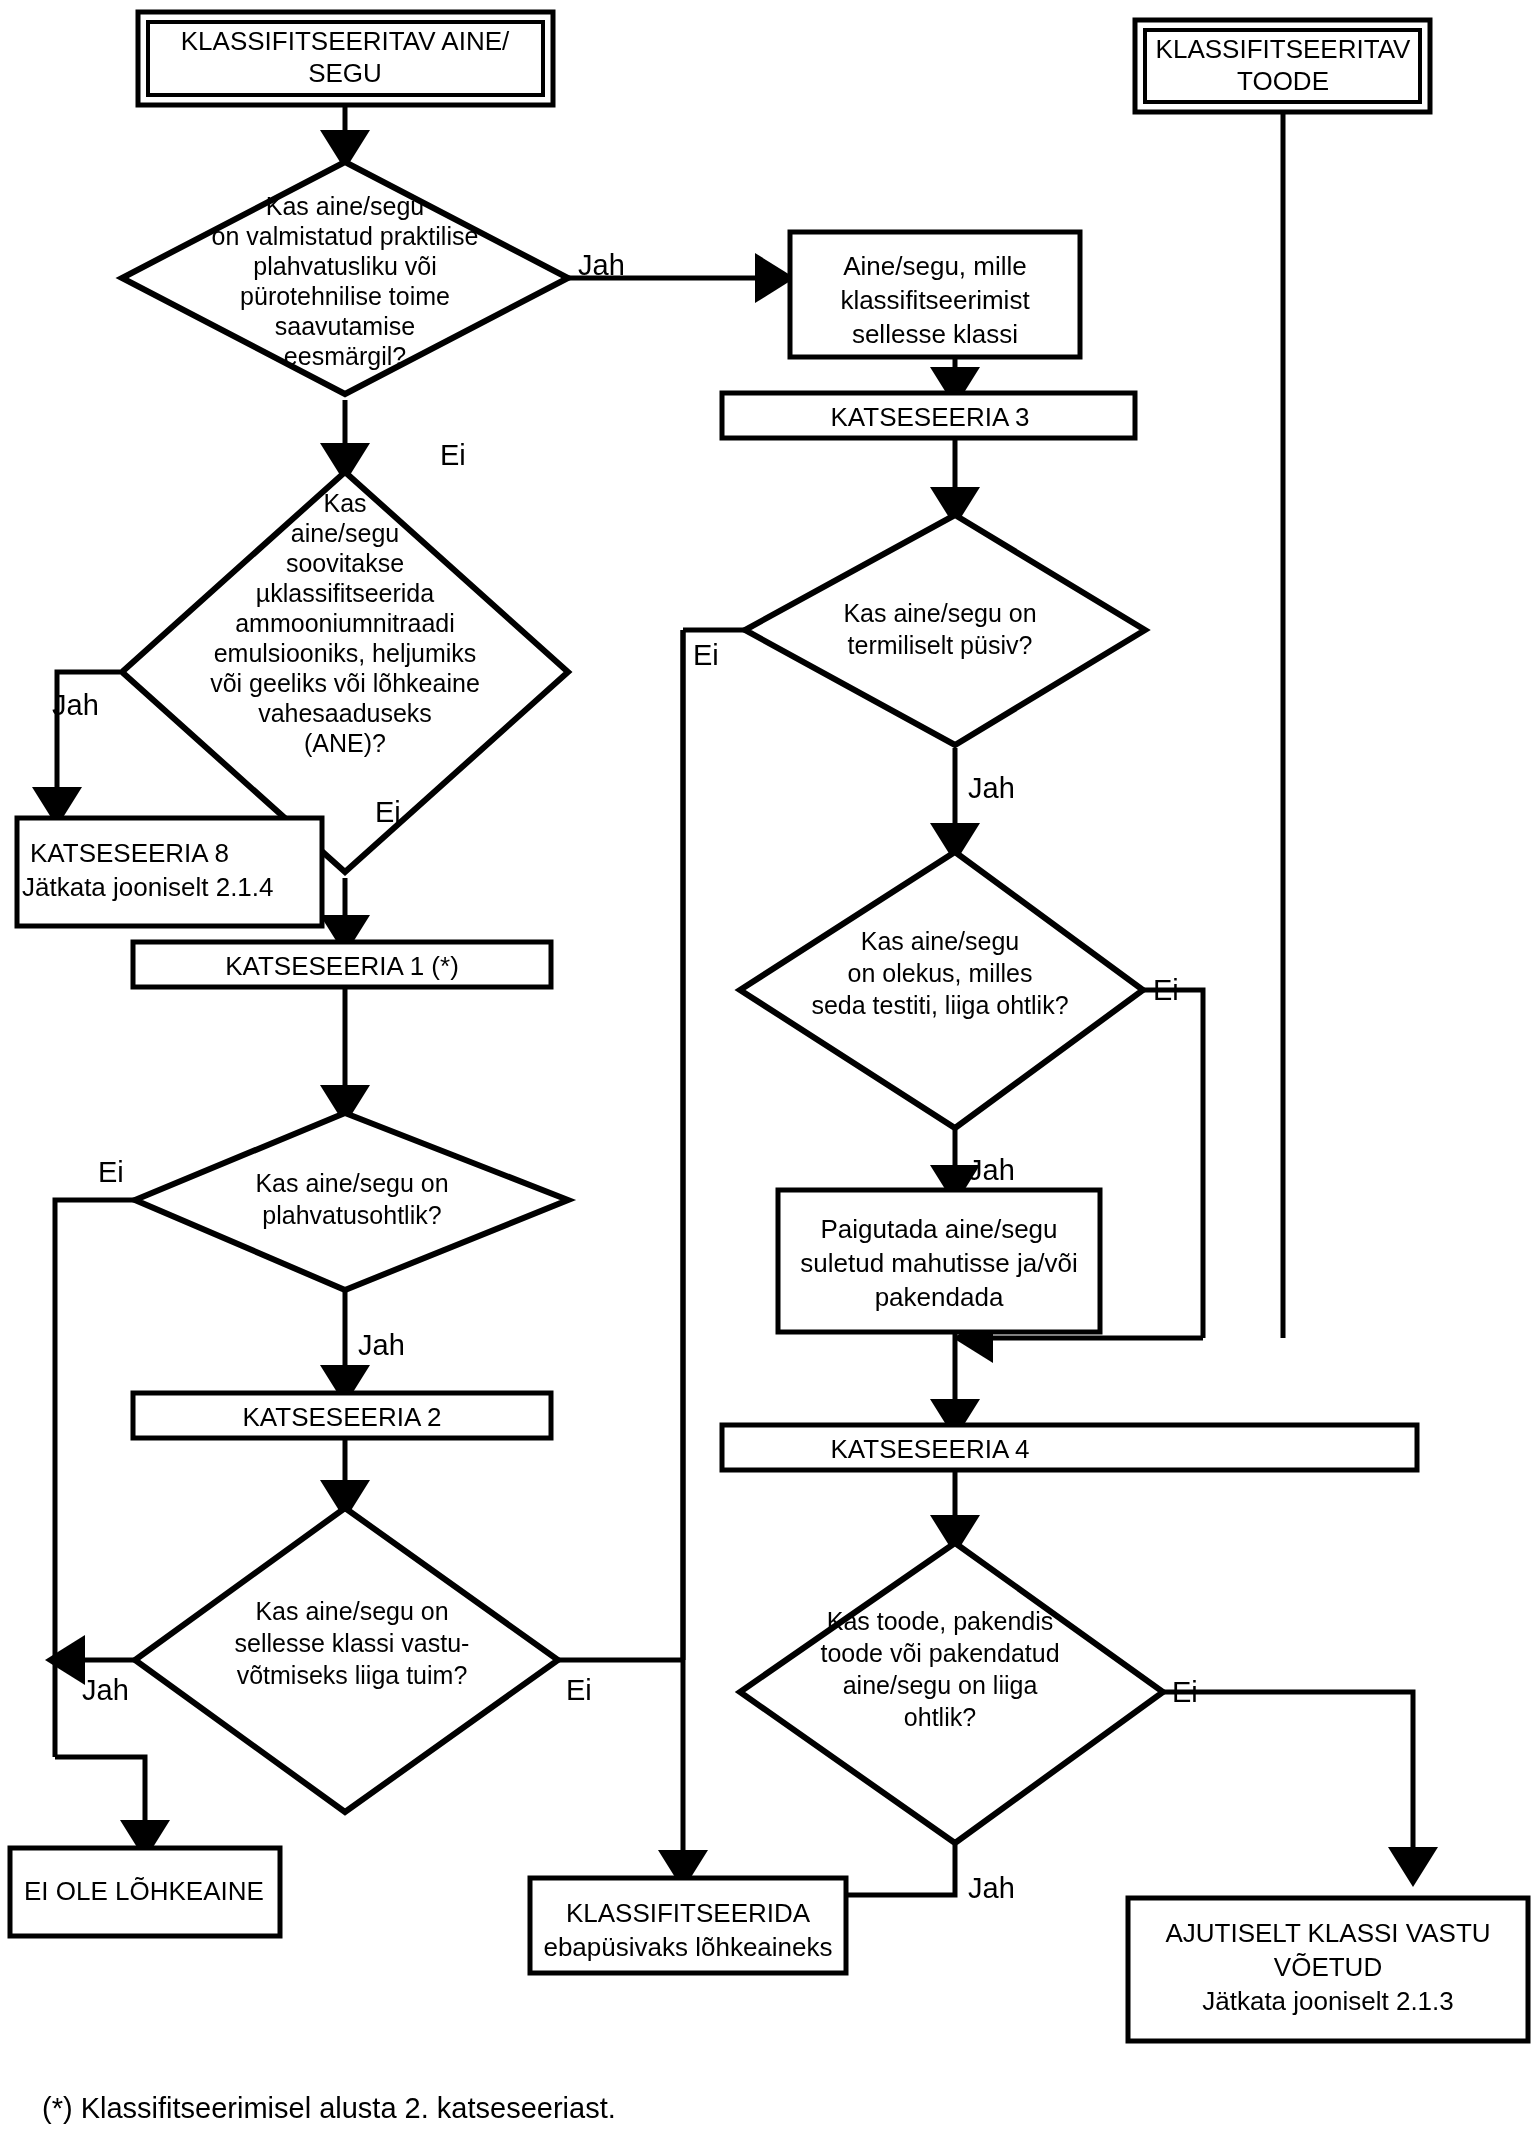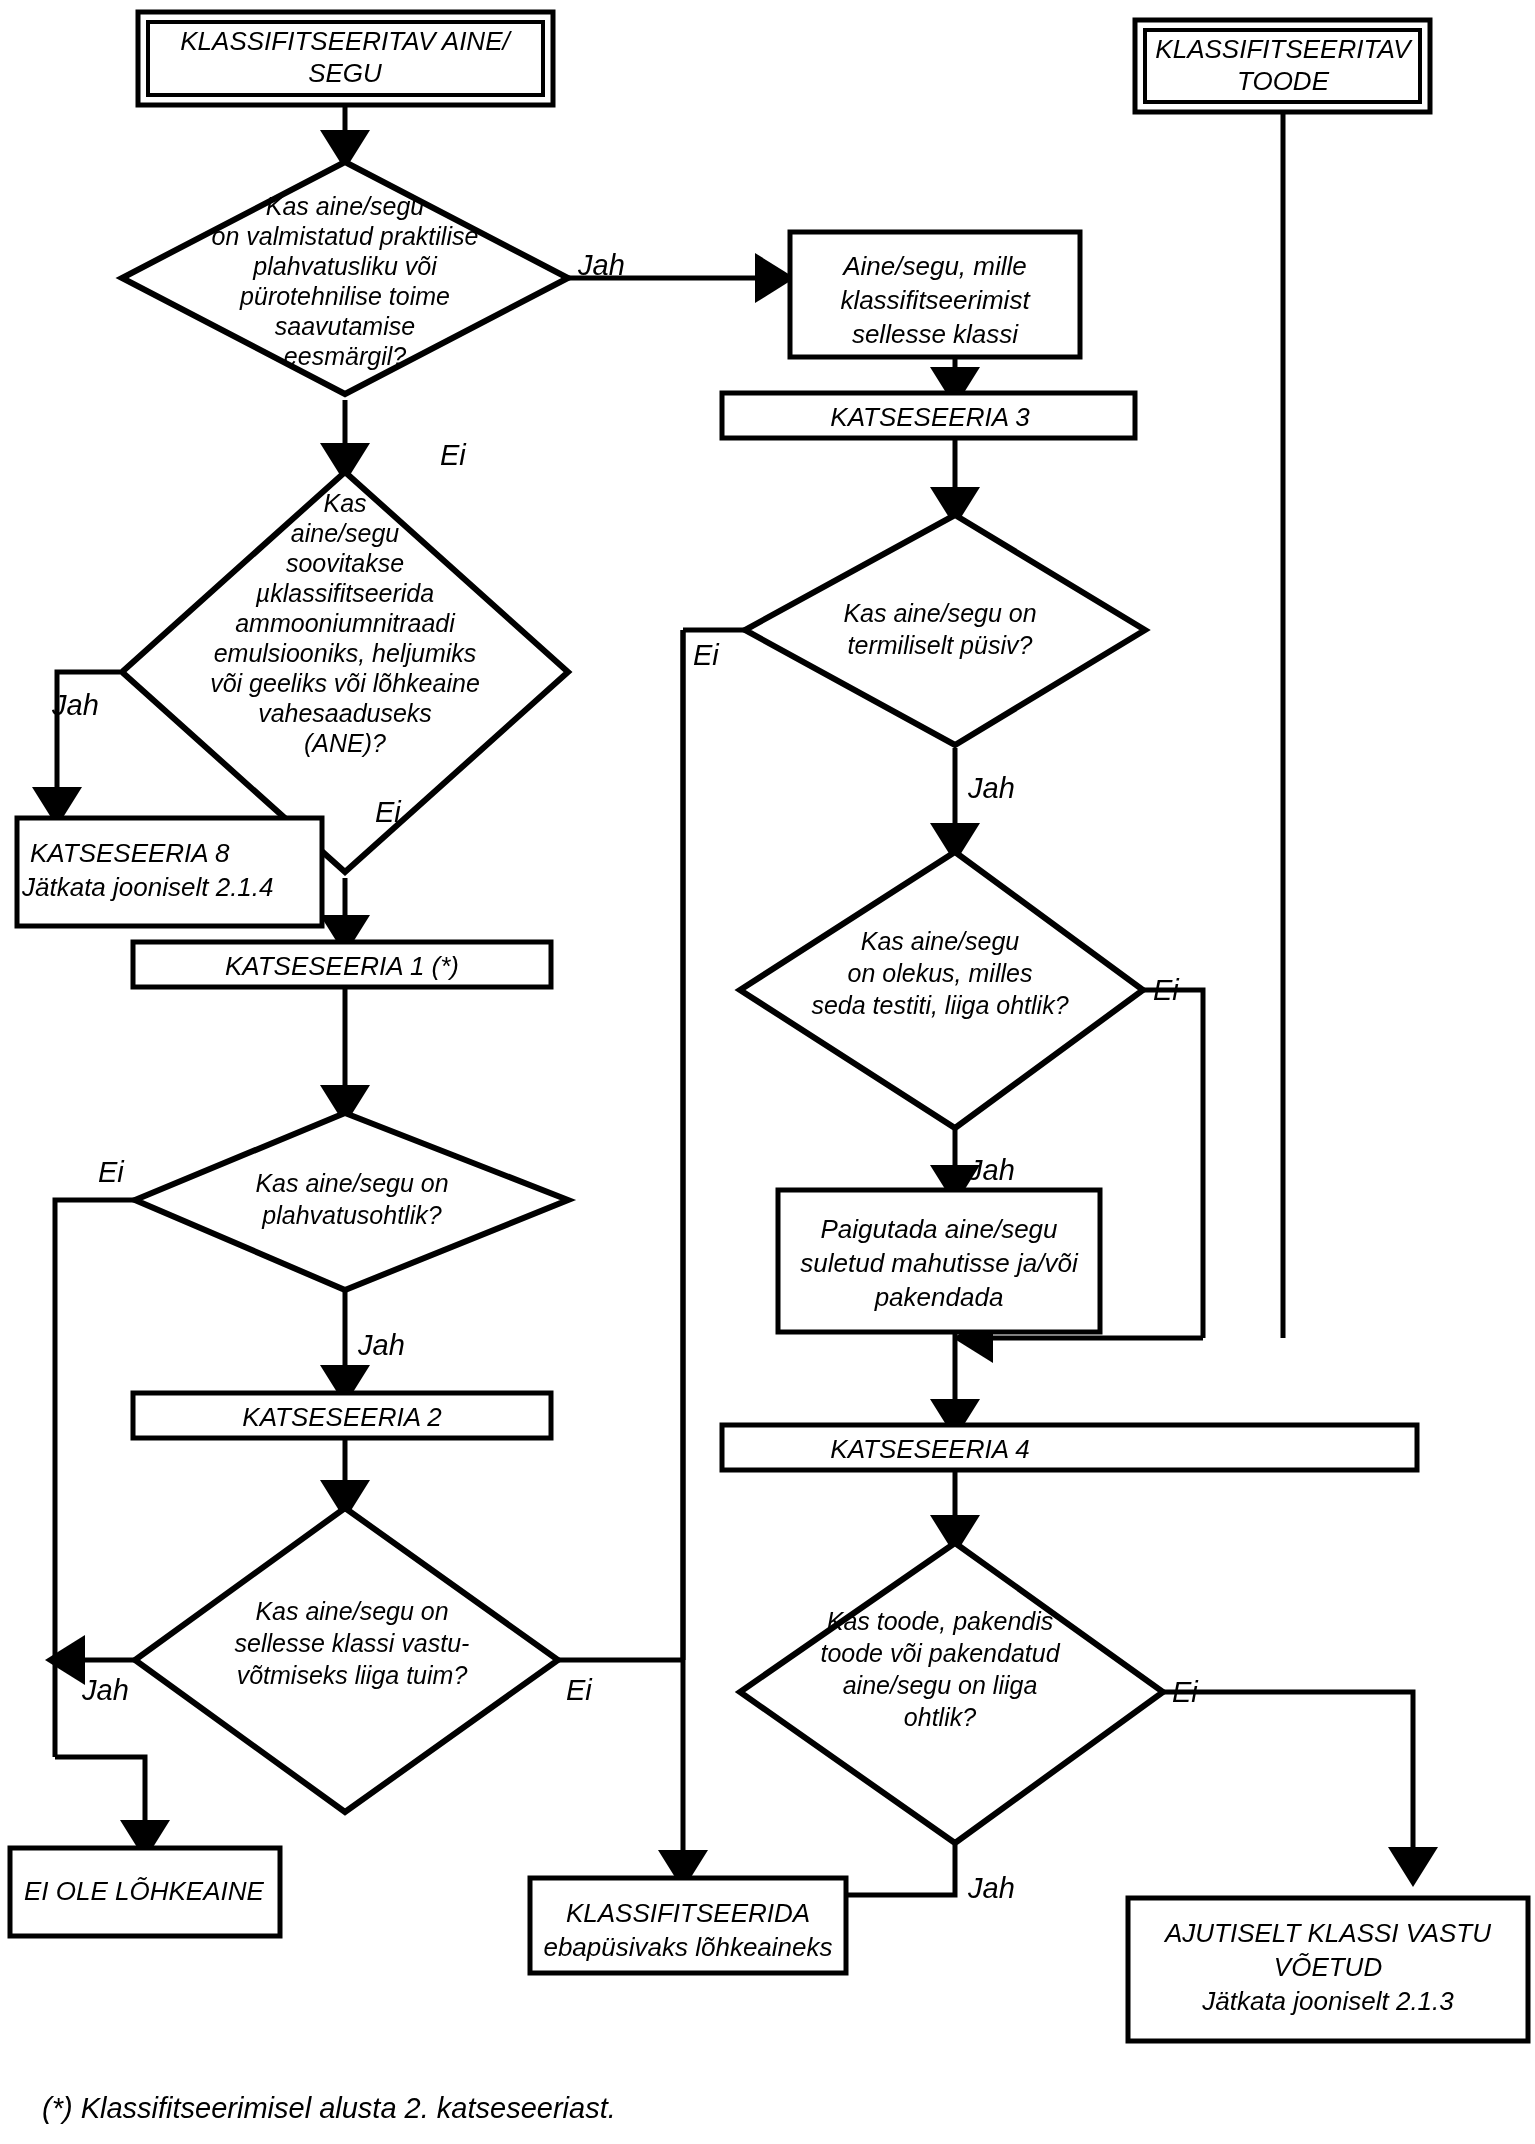--- a/index.html
+++ b/index.html
@@ -1,17 +1,17 @@
 <!DOCTYPE html>
 <html><head>
 <meta charset="utf-8">
 <style>
   html,body{margin:0;padding:0;background:#ffffff;}
   body{width:1535px;height:2144px;font-family:"Liberation Sans",sans-serif;overflow:hidden;}
-  #stage{position:relative;width:1535px;height:1786px;font-style:italic;}
+  #stage{position:relative;width:1535px;height:1786px;}
   svg{display:block;}
   .shp{fill:#ffffff;stroke:#000000;}
   .box{stroke-width:5;}
   .boxin{stroke-width:4;}
   .dia{stroke-width:6;}
   .ln{stroke:#000000;stroke-width:5;fill:none;}
   text{font-family:"Liberation Sans",sans-serif;fill:#000000;}
   .t{font-size:25px;}
   .tb{font-size:26px;}
   .lbl{font-size:29px;}

